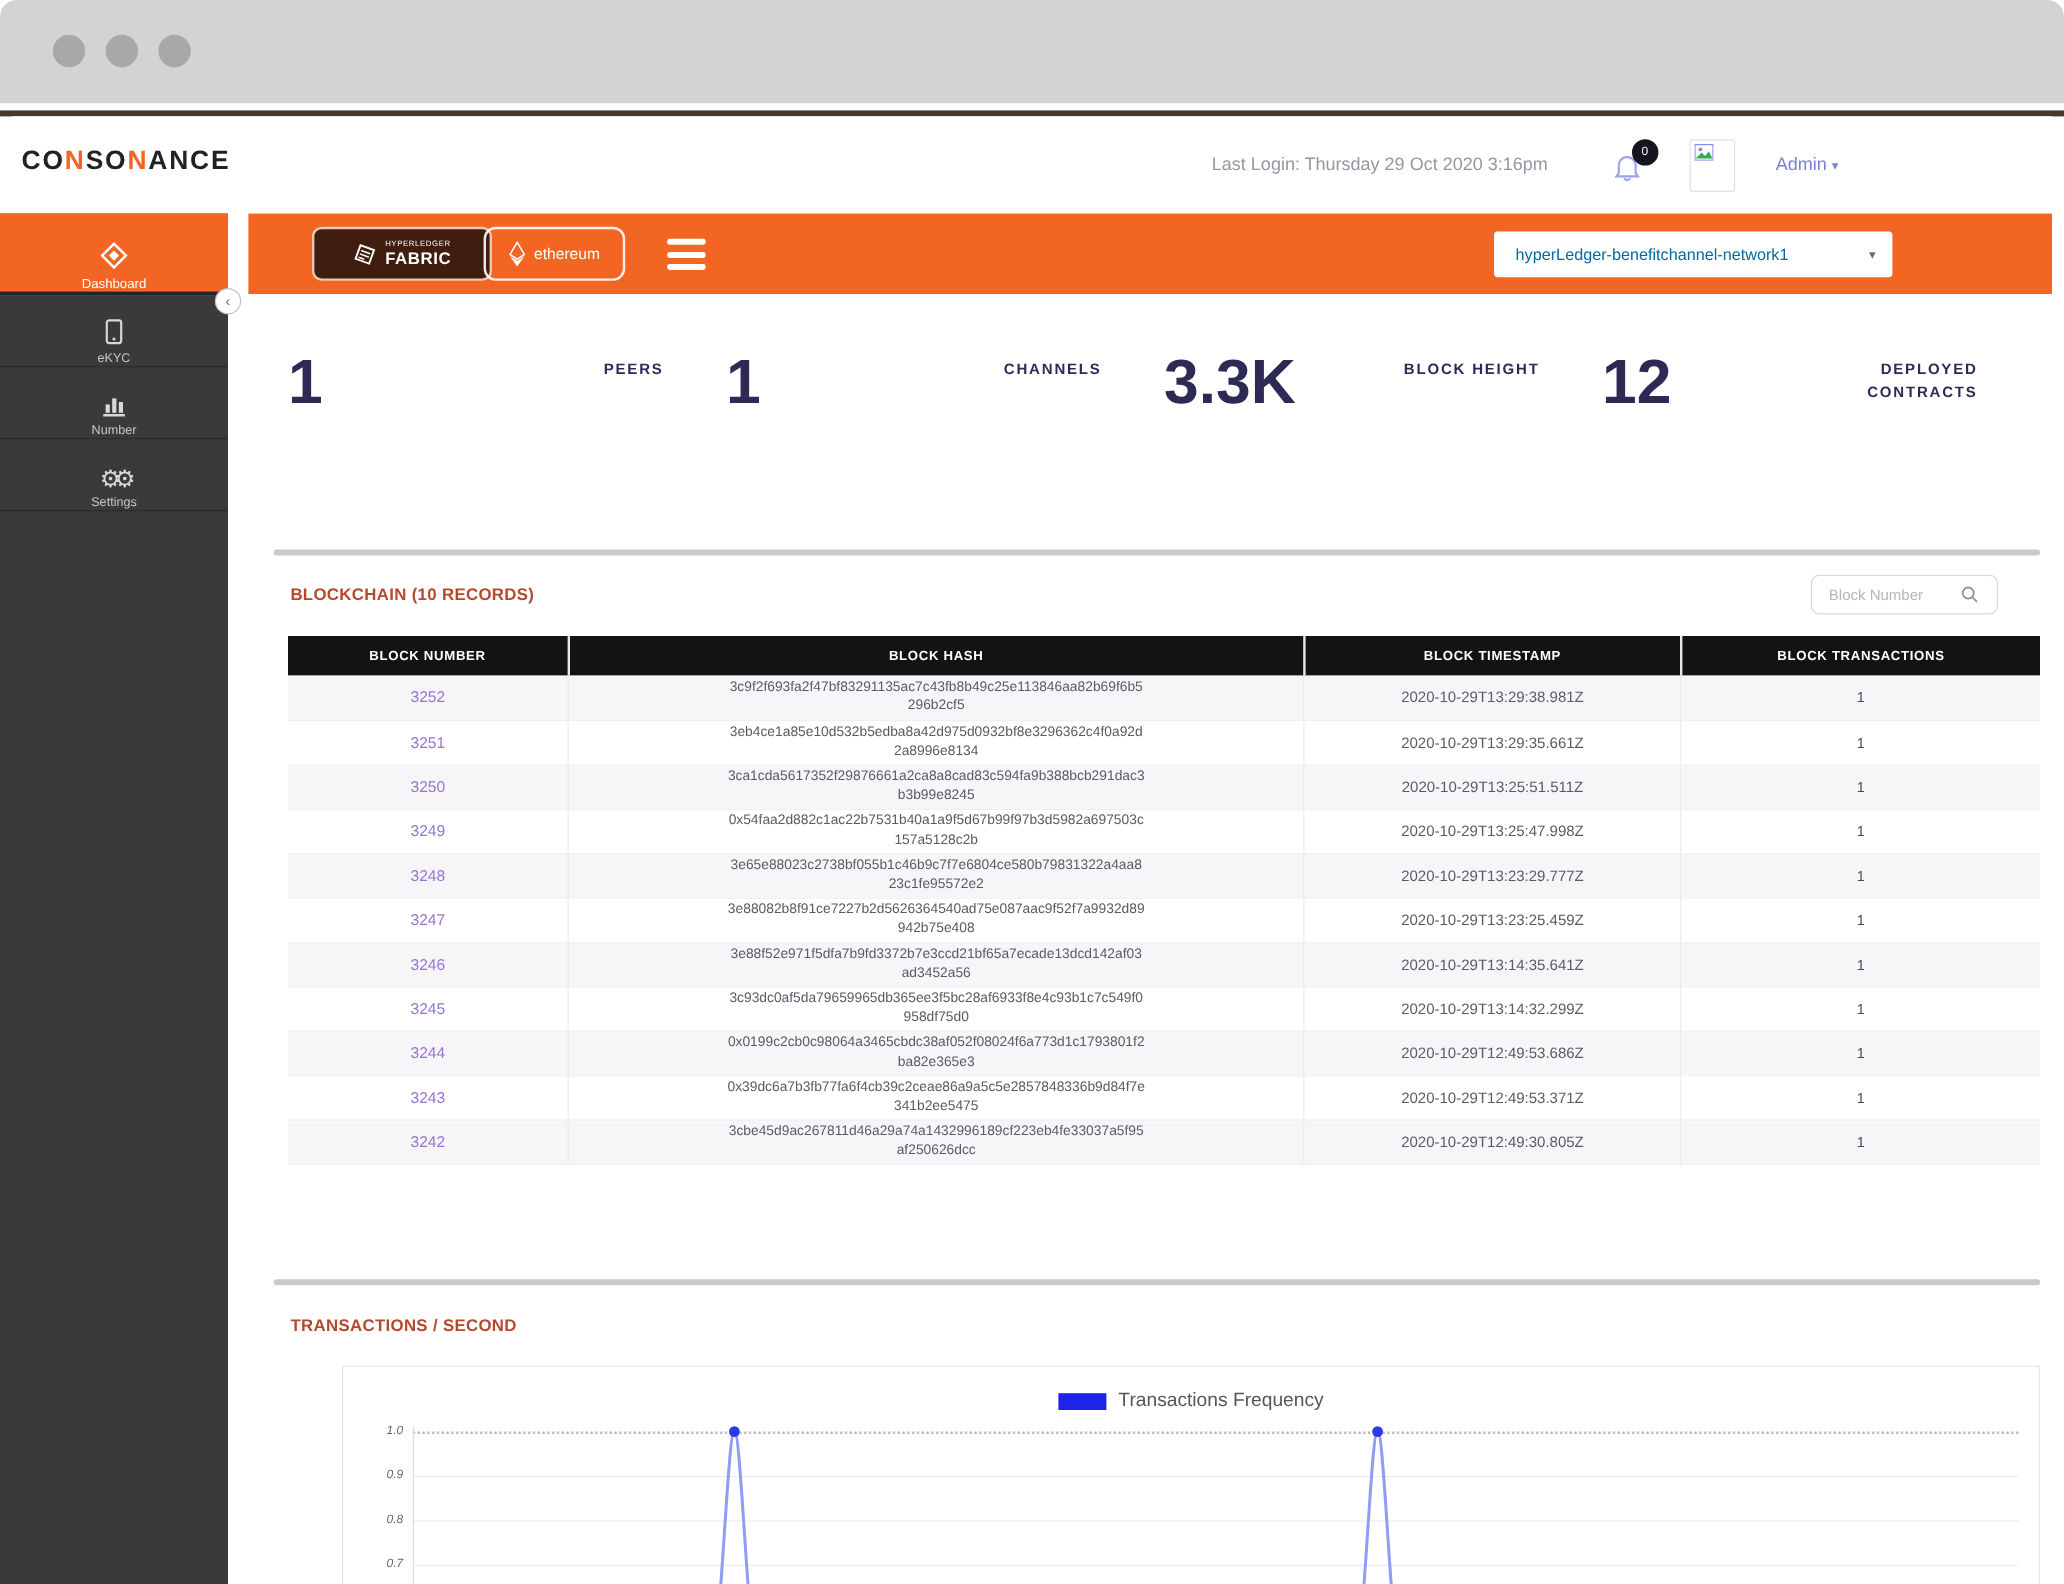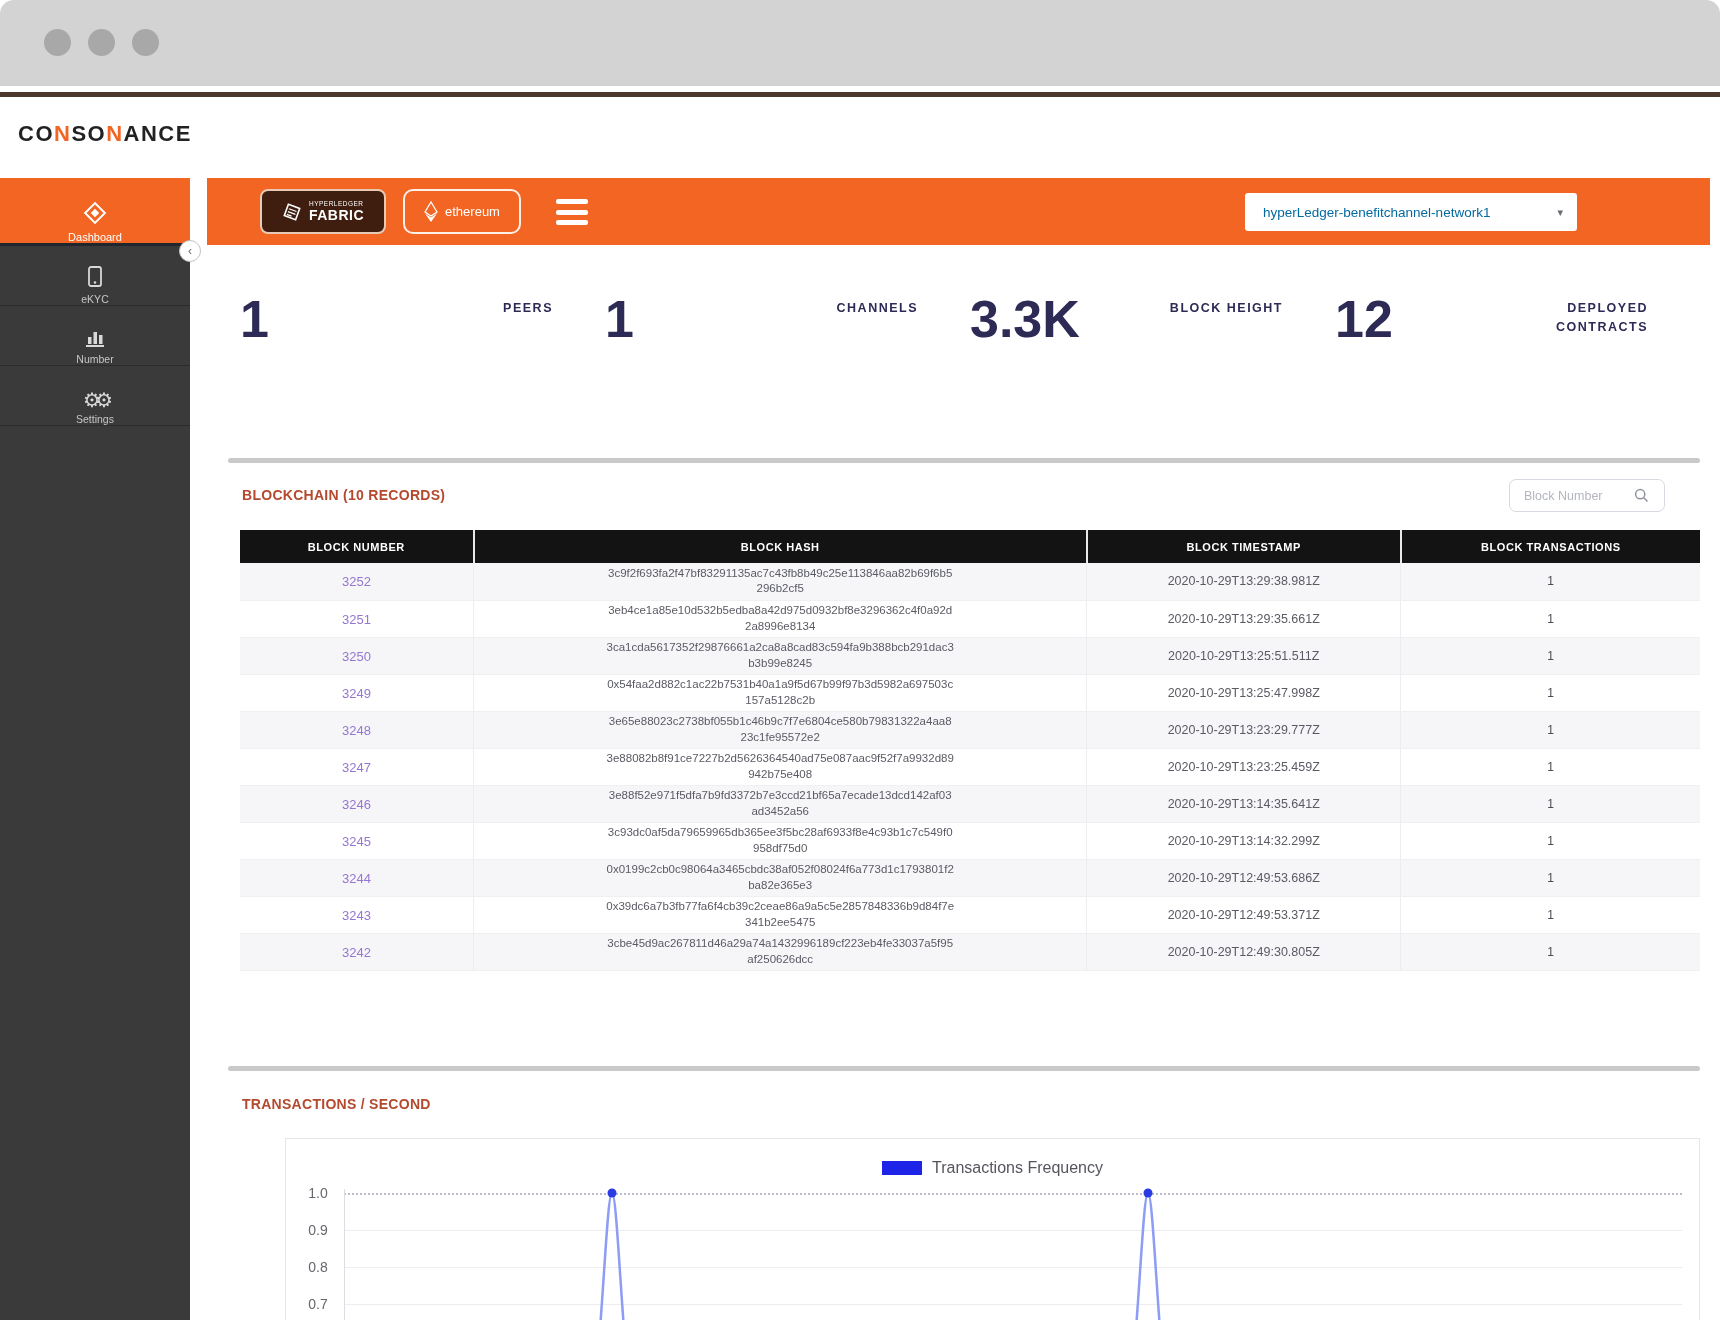--- a/index.html
+++ b/index.html
@@ -32,21 +32,21 @@
   .side-item .lbl{font-size:10.5px;color:#c6c6c6;}
   .side-item.active{height:68px;background:#f26522;border-bottom:3px solid #20262e;}
   .side-item.active .lbl{color:#fff;font-size:11px;}
   .gearpair{color:#d8d8d8;font-size:20px;letter-spacing:-6px;line-height:18px;}
   .side-toggle{position:absolute;left:179px;top:240px;width:22px;height:22px;border-radius:50%;background:#fff;border:1px solid #c2c2c2;color:#6a6a6a;font-size:12px;display:flex;align-items:center;justify-content:center;cursor:pointer;z-index:5;}
 
   
   .main{position:absolute;left:207px;top:0;width:1503px;height:1320px;}
 
   .toolbar{position:absolute;left:0;top:178px;width:1503px;height:67px;background:#f26522;}
-  .fabric-btn{position:absolute;left:53px;top:11px;width:126px;height:45px;background:#3f1e10;border:2px solid #e8c9b4;border-radius:8px;display:flex;align-items:center;justify-content:center;gap:7px;cursor:pointer;color:#fff;}
+  .fabric-btn{position:absolute;left:53px;top:11px;width:150px;height:45px;background:#3f1e10;border:2px solid #e8c9b4;border-radius:8px;display:flex;align-items:center;justify-content:center;gap:7px;cursor:pointer;color:#fff;}
   .fabric-text{display:flex;flex-direction:column;line-height:1;}
   .fabric-text .t1{font-size:6.5px;letter-spacing:.5px;}
   .fabric-text .t2{font-size:14px;font-weight:700;letter-spacing:.5px;}
   .eth-btn{position:absolute;left:196px;top:11px;width:118px;height:45px;background:transparent;border:2px solid rgba(255,255,255,.9);border-radius:10px;display:flex;align-items:center;justify-content:center;gap:7px;cursor:pointer;color:#fff;font-size:13px;}
   .hamburger{position:absolute;left:349px;top:21px;width:32px;height:26px;display:flex;flex-direction:column;justify-content:space-between;cursor:pointer;}
   .hamburger span{display:block;height:5px;background:#fff;border-radius:2px;}
   .net-select{position:absolute;right:133px;top:15px;width:332px;height:38px;background:#fff;border-radius:3px;display:flex;align-items:center;padding:0 14px 0 18px;cursor:pointer;}
   .net-select .val{flex:1;font-size:13.5px;color:#0369a1;white-space:nowrap;overflow:hidden;}
   .net-select .caret{color:#6a6a72;font-size:11px;}
 
@@ -79,21 +79,21 @@
   td.hash{padding-right:220px;}
   td.hash span{display:block;max-width:348px;margin:0 auto;font-size:11.5px;color:#5a5a64;line-height:1.35;word-break:break-all;}
   td.ts{font-size:12.5px;color:#5a5a64;}
   td.tx{font-size:12px;color:#4a4a52;}
 
   
   .chart-card{position:absolute;left:78px;top:1138px;width:1415px;height:420px;border:1px solid #e6e6ea;background:#fff;}
   .legend{position:absolute;left:0;top:20px;width:100%;display:flex;align-items:center;justify-content:center;gap:10px;}
   .legend .swatch{width:40px;height:14px;background:#1d24e8;}
   .legend .ltext{font-size:16px;color:#55555e;}
-  .ytick{position:absolute;width:36px;text-align:center;font-size:14px;color:#66666e;left:14px;height:16px;line-height:16px;}
+  .ytick{position:absolute;width:36px;text-align:right;font-size:10px;color:#66666e;left:14px;height:16px;line-height:16px;font-style:italic;}
   .yt0{top:46px;} .yt1{top:83px;} .yt2{top:120px;} .yt3{top:157px;}
   .gridline{position:absolute;left:58px;right:17px;height:0;}
   .gl-dot{top:54px;border-top:2px dotted #b9bdcc;}
   .gl-1{top:91px;border-top:1px solid #ececf1;}
   .gl-2{top:128px;border-top:1px solid #ececf1;}
   .gl-3{top:165px;border-top:1px solid #ececf1;}
   .yaxis{position:absolute;left:58px;top:50px;bottom:0;width:1px;background:#dcdce2;}
   .spikes{position:absolute;left:58px;top:48px;width:1340px;height:400px;overflow:visible;}
 </style>
 </head>
@@ -105,20 +105,38 @@
     <div class="dots">
       <span class="dot"></span>
       <span class="dot"></span>
       <span class="dot"></span>
     </div>
   </div>
   <div class="brownline"></div>
 
   <div class="header">
     <div class="logo"><span>CO</span><span class="accent">N</span><span>SO</span><span class="accent">N</span><span>ANCE</span></div>
+    <div class="header-right">
+      <span class="last-login">Last Login: Thursday 29 Oct 2020 3:16pm</span>
+      <span class="bell-wrap">
+        <svg width="24" height="26" viewBox="0 0 24 26">
+          <path d="M12 3 C7.5 3 5 6.5 5 10 L5 16 L3 19 L21 19 L19 16 L19 10 C19 6.5 16.5 3 12 3 Z" fill="none" stroke="#9ba4e8" stroke-width="1.8"></path>
+          <path d="M9.5 20.5 a2.8 2.8 0 0 0 5 0" fill="none" stroke="#9ba4e8" stroke-width="1.8"></path>
+        </svg>
+        <span class="badge">0</span>
+      </span>
+      <span class="avatar">
+        <svg width="16" height="14" viewBox="0 0 16 14">
+          <rect x="0.5" y="0.5" width="15" height="13" fill="none" stroke="#8a8af0" stroke-width="1"></rect>
+          <circle cx="5" cy="4.5" r="1.6" fill="#8a8af0"></circle>
+          <path d="M1 12 L6 7 L9 10 L12 6 L15 12 Z" fill="#2fae4f"></path>
+        </svg>
+      </span>
+      <span class="admin"><span>Admin</span> <span class="caret">▾</span></span>
+    </div>
   </div>
 
   <aside class="sidebar">
     <div class="side-item active">
       <svg width="28" height="28" viewBox="0 0 28 28">
         <rect x="7" y="7" width="14" height="14" transform="rotate(45 14 14)" fill="none" stroke="#fff" stroke-width="2"></rect>
         <rect x="11" y="11" width="6" height="6" transform="rotate(45 14 14)" fill="#fff"></rect>
       </svg>
       <span class="lbl">Dashboard</span>
     </div>

